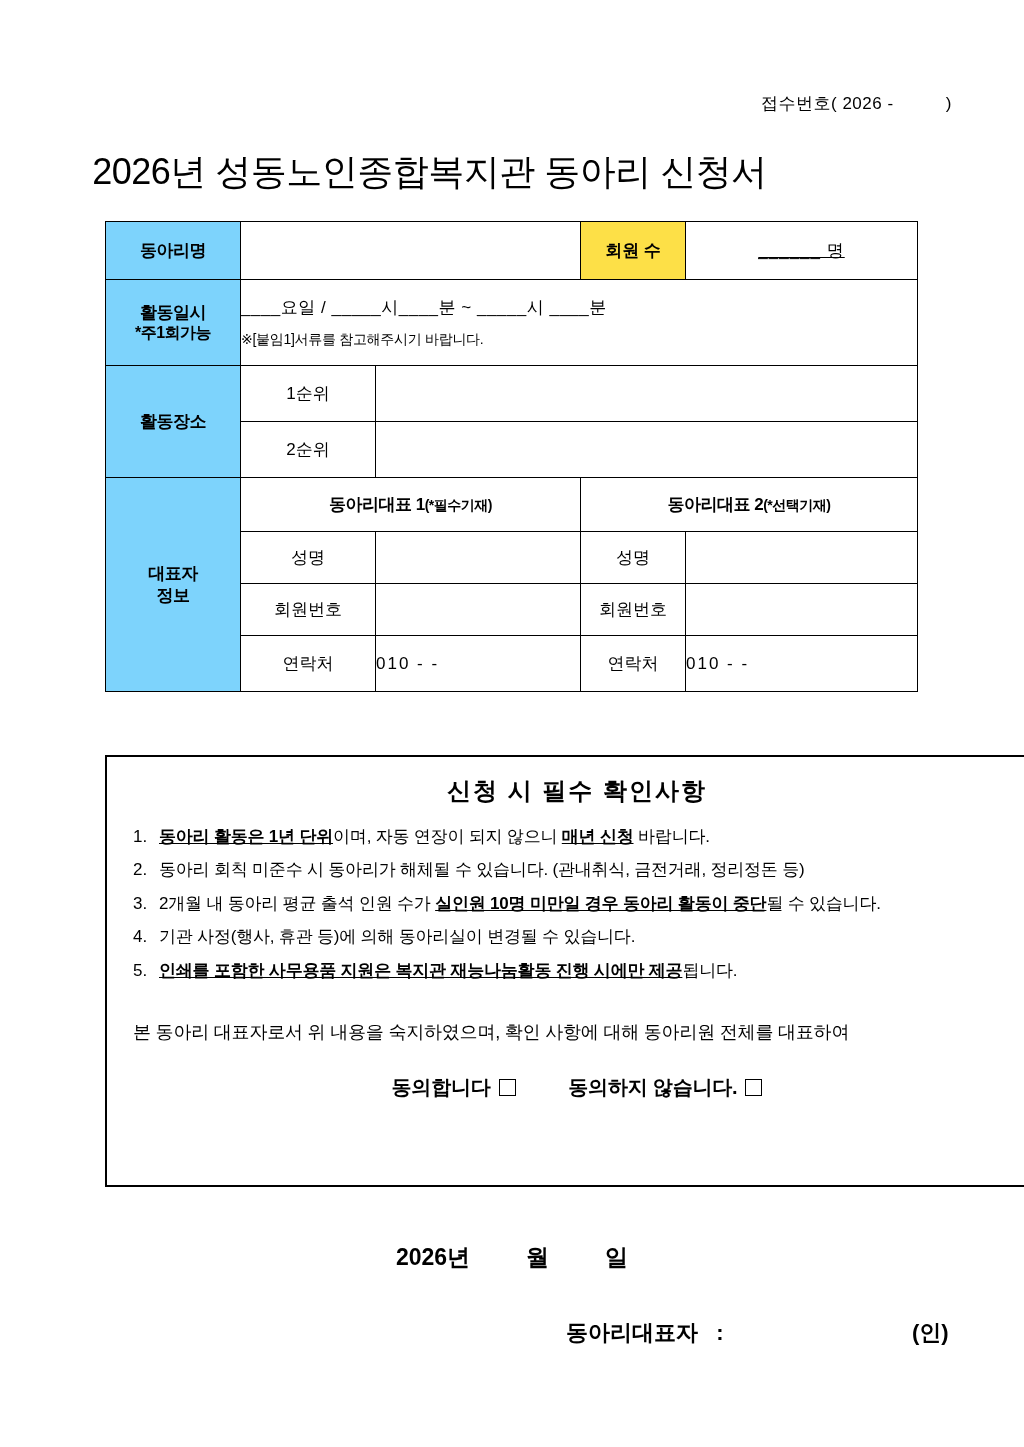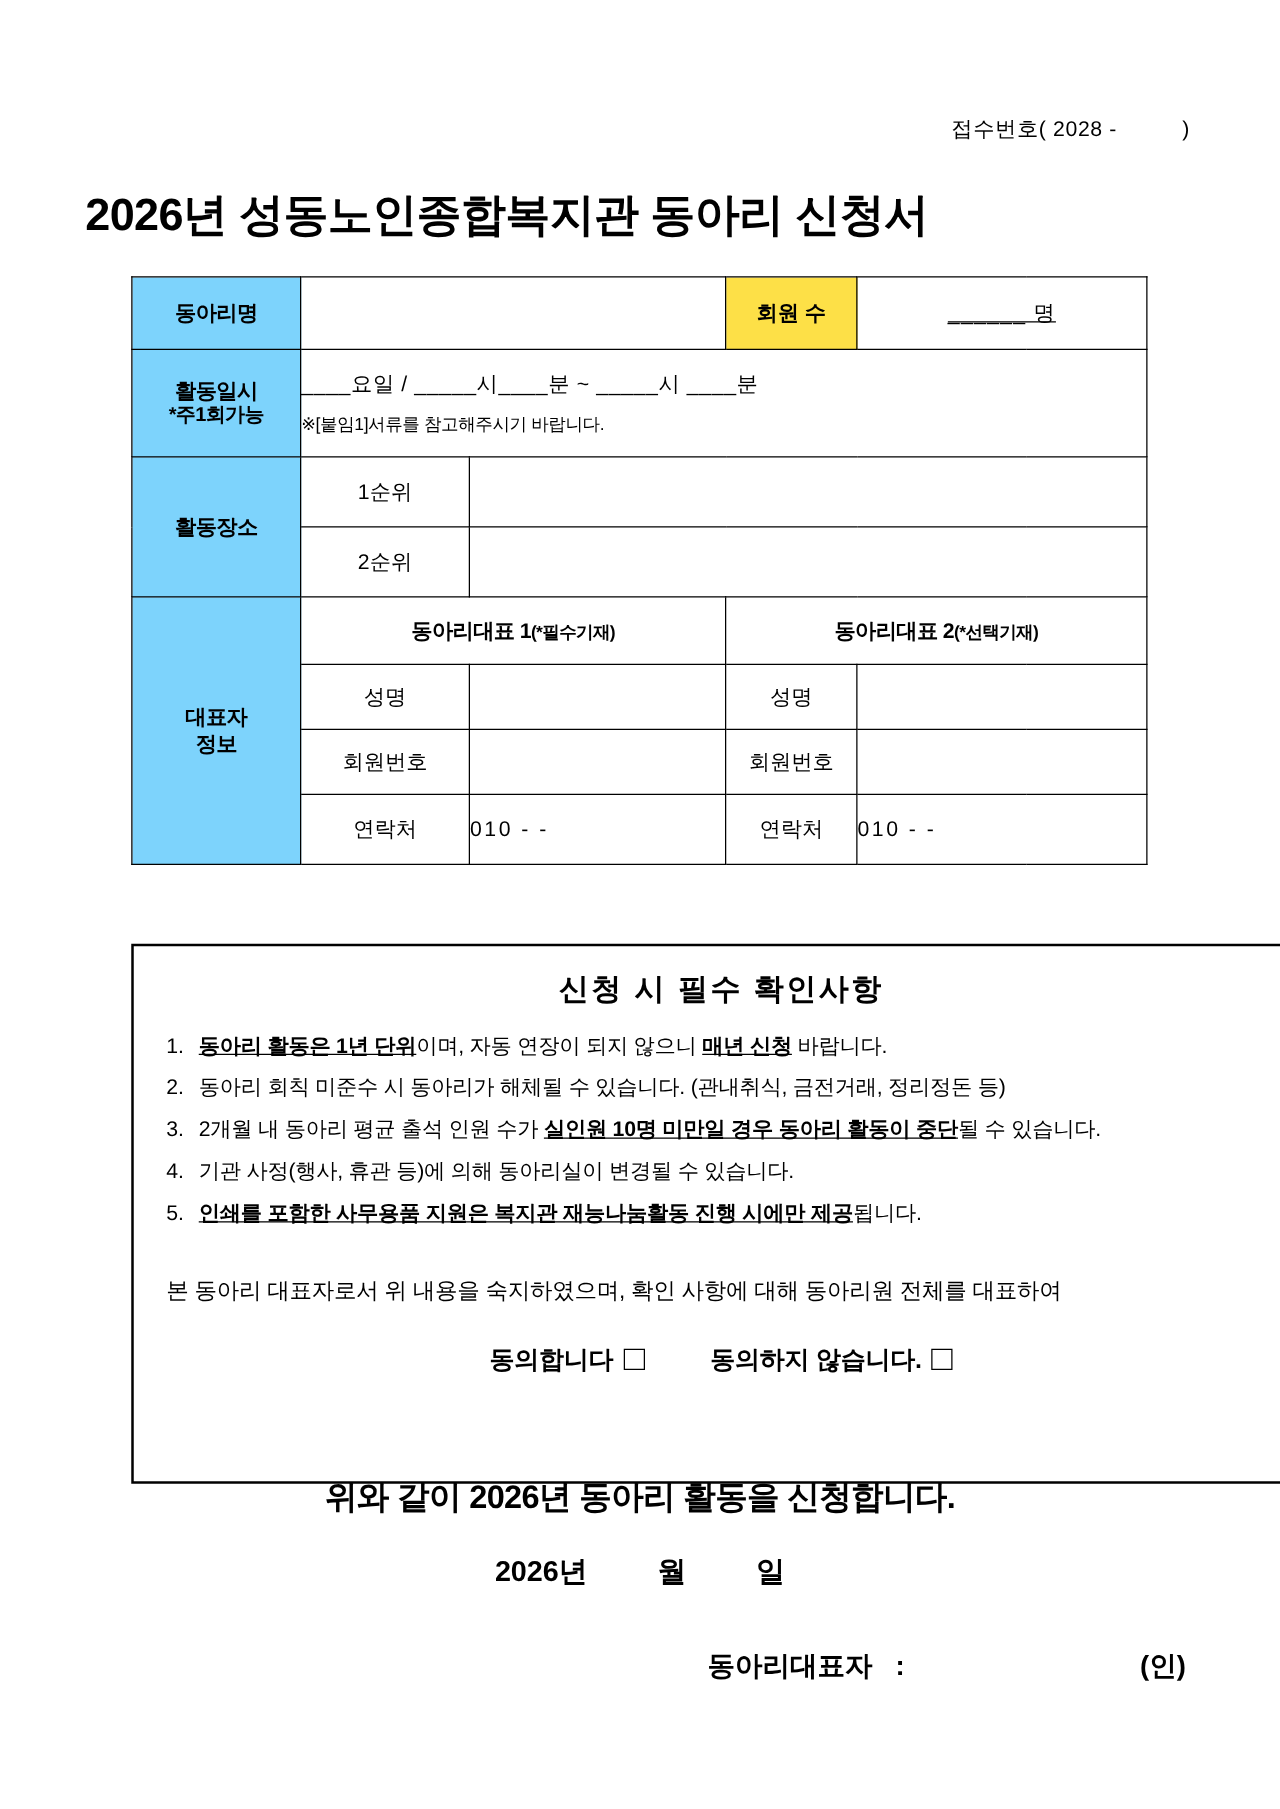--- a/index.html
+++ b/index.html
@@ -33,22 +33,23 @@
   }
 
   
   .doc-title {
     position: absolute;
     top: 148px;
     left: 0;
     width: 811px;
     text-align: center;
     font-size: 36px;
-    font-weight: bold;
+    font-weight: normal;
     letter-spacing: -0.5px;
+    padding-left: 24px;
   }
 
   
   .main-table {
     position: absolute;
     top: 221px;
     left: 105px;
     width: 812px;
     border-collapse: collapse;
     table-layout: fixed;
@@ -240,21 +241,21 @@
   .footer-sign .sign-seal {
     position: absolute;
     left: 912px;
   }
 </style>
 </head>
 <body>
 
 <div class="page">
 
-  <div class="receipt-no">접수번호( 2028 -          )</div>
+  <div class="receipt-no">접수번호( 2026 -          )</div>
 
   <div class="doc-title">2026년 성동노인종합복지관 동아리 신청서</div>
 
   <table class="main-table">
     <colgroup>
       <col style="width:135px">
       <col style="width:135px">
       <col style="width:205px">
       <col style="width:105px">
       <col style="width:135px">
@@ -352,21 +353,20 @@
         </li>
       </ul>
     <div class="declaration">본 동아리 대표자로서 위 내용을 숙지하였으며, 확인 사항에 대해 동아리원 전체를 대표하여</div>
     <div class="agree-row">
       <span>동의합니다</span><span class="chk"></span>
       <span class="gap"></span>
       <span>동의하지 않습니다.</span><span class="chk"></span>
     </div>
   </div>
 
-  <div class="footer-apply">위와 같이 2026년 동아리 활동을 신청합니다.</div>
 
   <div class="footer-date">
     <span>2026년</span><span class="sp1"></span><span>월</span><span class="sp2"></span><span>일</span>
   </div>
 
   <div class="footer-sign">
     <span class="sign-label">동아리대표자   :</span>
     <span class="sign-seal">(인)</span>
   </div>
 

